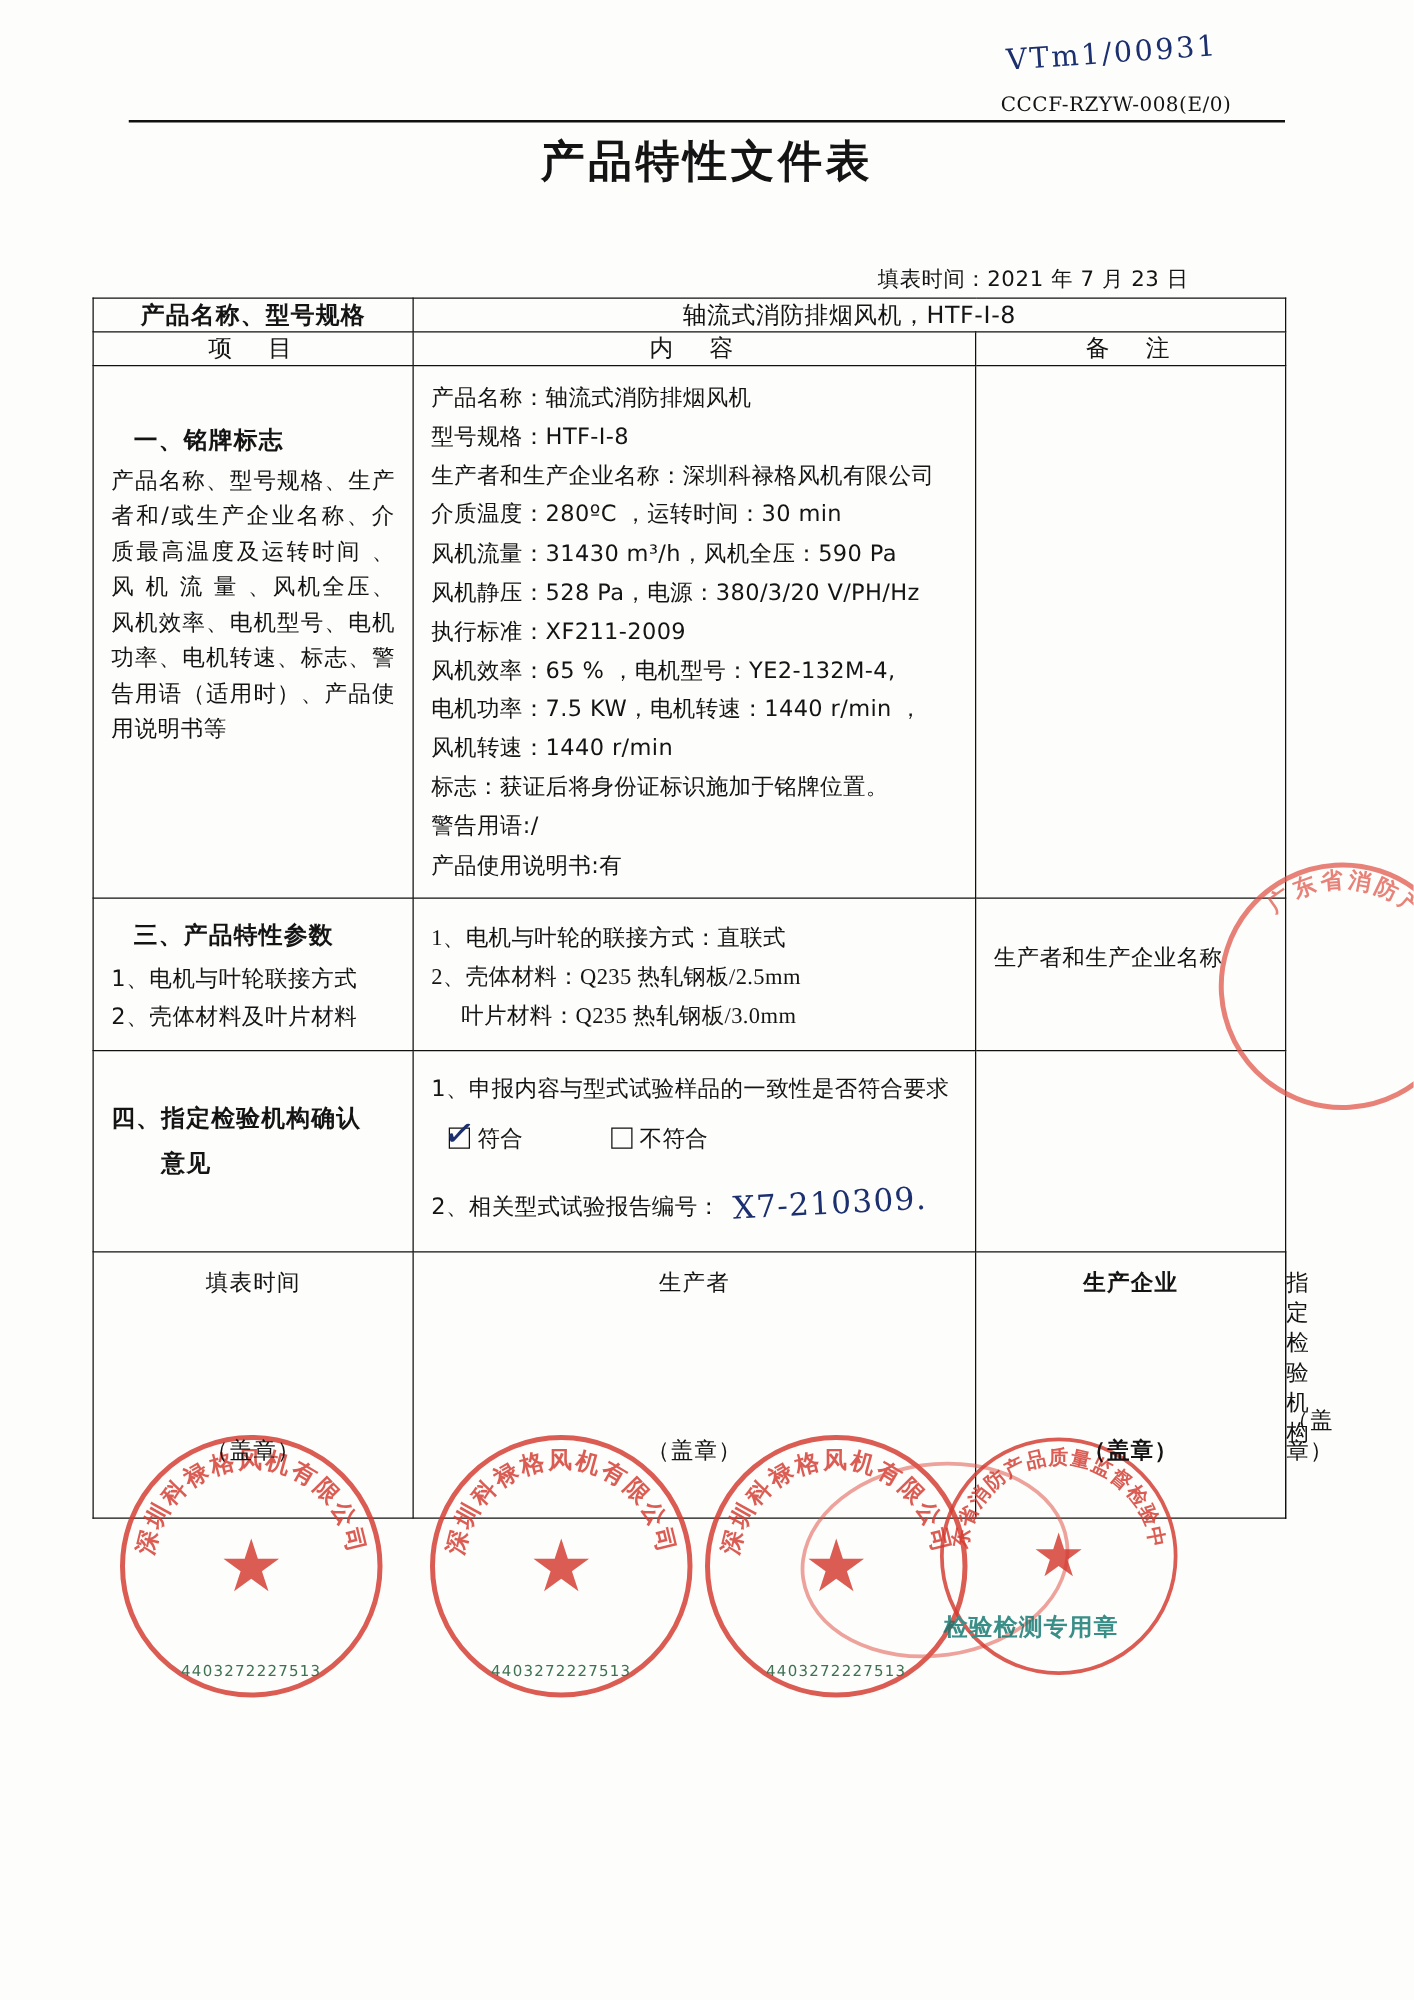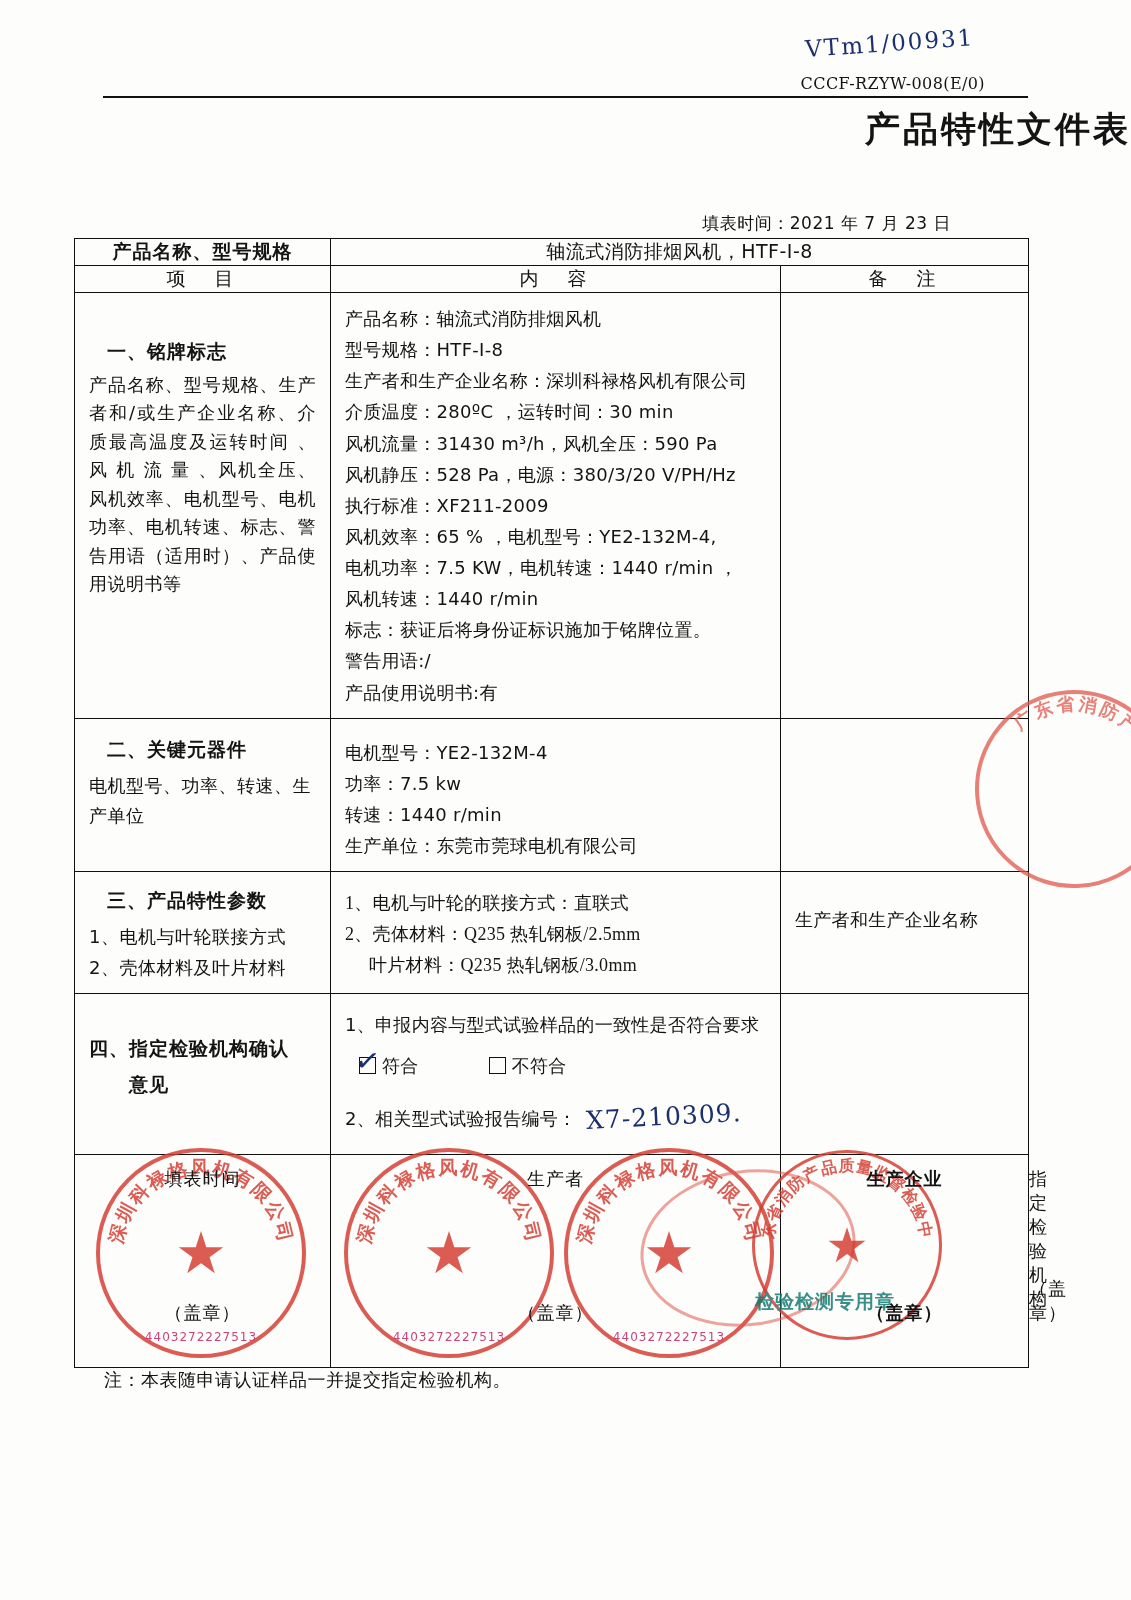--- a/index.html
+++ b/index.html
@@ -46,21 +46,21 @@
     left: 103px;
     width: 925px;
     height: 2px;
     background: #111;
   }
   .doc-title {
     position: absolute;
     top: 106px;
     left: 0;
     width: 1131px;
-    text-align: right;
+    text-align: center;
     font-size: 35px;
     font-weight: bold;
     letter-spacing: 3px;
   }
   .doc-subtitle {
     position: absolute;
     top: 165px;
     left: 0;
     width: 1131px;
     text-align: center;
@@ -258,21 +258,21 @@
     font-weight: bold;
     letter-spacing: 2px;
   }
   .stamp .num {
     position: absolute;
     bottom: 10px;
     left: 0; width: 100%;
     text-align: center;
     font-size: 12px;
     letter-spacing: 1px;
-    color: #be185d;
+    color: #14532d;
   }
 
   .stamp-a { left: 96px;  top: 1148px; width: 202px; height: 202px; }
   .stamp-b { left: 344px; top: 1148px; width: 202px; height: 202px; }
   .stamp-c { left: 564px; top: 1148px; width: 202px; height: 202px; }
   .stamp-d { left: 752px; top: 1150px; width: 184px; height: 184px;
              border-width: 3px; }
   .stamp-d .oval-text {
     position: absolute;
     left: 0; bottom: 22px; width: 100%;
@@ -375,39 +375,20 @@
             <div class="ln">标志：获证后将身份证标识施加于铭牌位置。</div>
             <div class="ln">警告用语:/</div>
             <div class="ln">产品使用说明书:有</div>
           </div>
         </td>
         <td>
           <div class="remark-text"></div>
         </td>
       </tr>
 
-      <tr>
-        <td>
-          <div class="cell-pad" style="padding-top:18px;">
-            <div class="sec-title" style="margin-left:18px;margin-bottom:8px;">二、关键元器件</div>
-            <div class="sec-sub-loose">电机型号、功率、转速、生产单位</div>
-          </div>
-        </td>
-        <td>
-          <div class="cell-pad content-lines" style="padding-top:18px;">
-            <div class="ln">电机型号：YE2-132M-4</div>
-            <div class="ln">功率：7.5 kw</div>
-            <div class="ln">转速：1440 r/min</div>
-            <div class="ln">生产单位：东莞市莞球电机有限公司</div>
-          </div>
-        </td>
-        <td>
-          <div class="remark-text"></div>
-        </td>
-      </tr>
 
       <tr>
         <td>
           <div class="cell-pad" style="padding-top:16px;">
             <div class="sec-title" style="margin-left:18px;margin-bottom:8px;">三、产品特性参数</div>
             <div class="sec-sub-loose" style="white-space:pre-line;">1、电机与叶轮联接方式
 2、壳体材料及叶片材料</div>
           </div>
         </td>
         <td>
@@ -516,14 +497,13 @@
 
   <div class="stamp-side">
     <svg class="arc" viewBox="0 0 190 190">
       <defs>
           <path id="pE" d="M 16,95 A 79,79 0 1 1 174,95"></path>
         </defs>
       <text><textPath href="#pE" startOffset="50%" text-anchor="middle">广东省消防产品质</textPath></text>
     </svg>
   </div>
 
-  <div class="footnote">注：本表随申请认证样品一并提交指定检验机构。</div>
 </div>
 
 </body></html>

